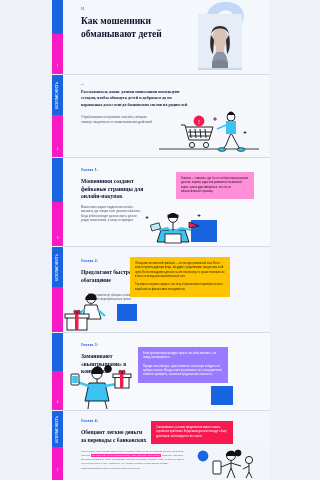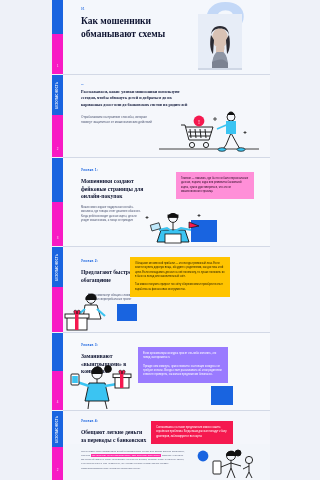--- a/index.html
+++ b/index.html
@@ -113,21 +113,21 @@
 </style>
 </head>
 <body>
 
 <div class="page">
 
   <div class="sheet sheet-white hero">
     <div class="qmark">?</div>
 
     <div class="hero-eyebrow">01</div>
-    <div class="hero-title">Как мошенники обманывают схемы</div>
+    <div class="hero-title">Как мошенники обманывают детей</div>
 
     <svg class="hero-photo" viewBox="0 0 44 56">
       <rect x="0" y="0" width="44" height="56" fill="#e7edf7"></rect>
       <g fill="#5b6375">
         <path d="M14 56 C14 42 18 38 22 38 C26 38 30 42 30 56 Z" fill="#7b8291"></path>
         <path d="M16 56 C16 45 19 42 22 42 C25 42 28 45 28 56 Z" fill="#9aa1ae"></path>
         <ellipse cx="22" cy="24" rx="8" ry="10" fill="#d9c2b4"></ellipse>
         <path d="M13 22 C13 12 31 12 31 22 C31 16 28 12 22 12 C16 12 13 16 13 22 Z" fill="#2b2b33"></path>
         <path d="M13 21 C11 31 13 38 15 40 L16 26 Z" fill="#2b2b33"></path>
         <path d="M31 21 C33 31 31 38 29 40 L28 26 Z" fill="#2b2b33"></path>

